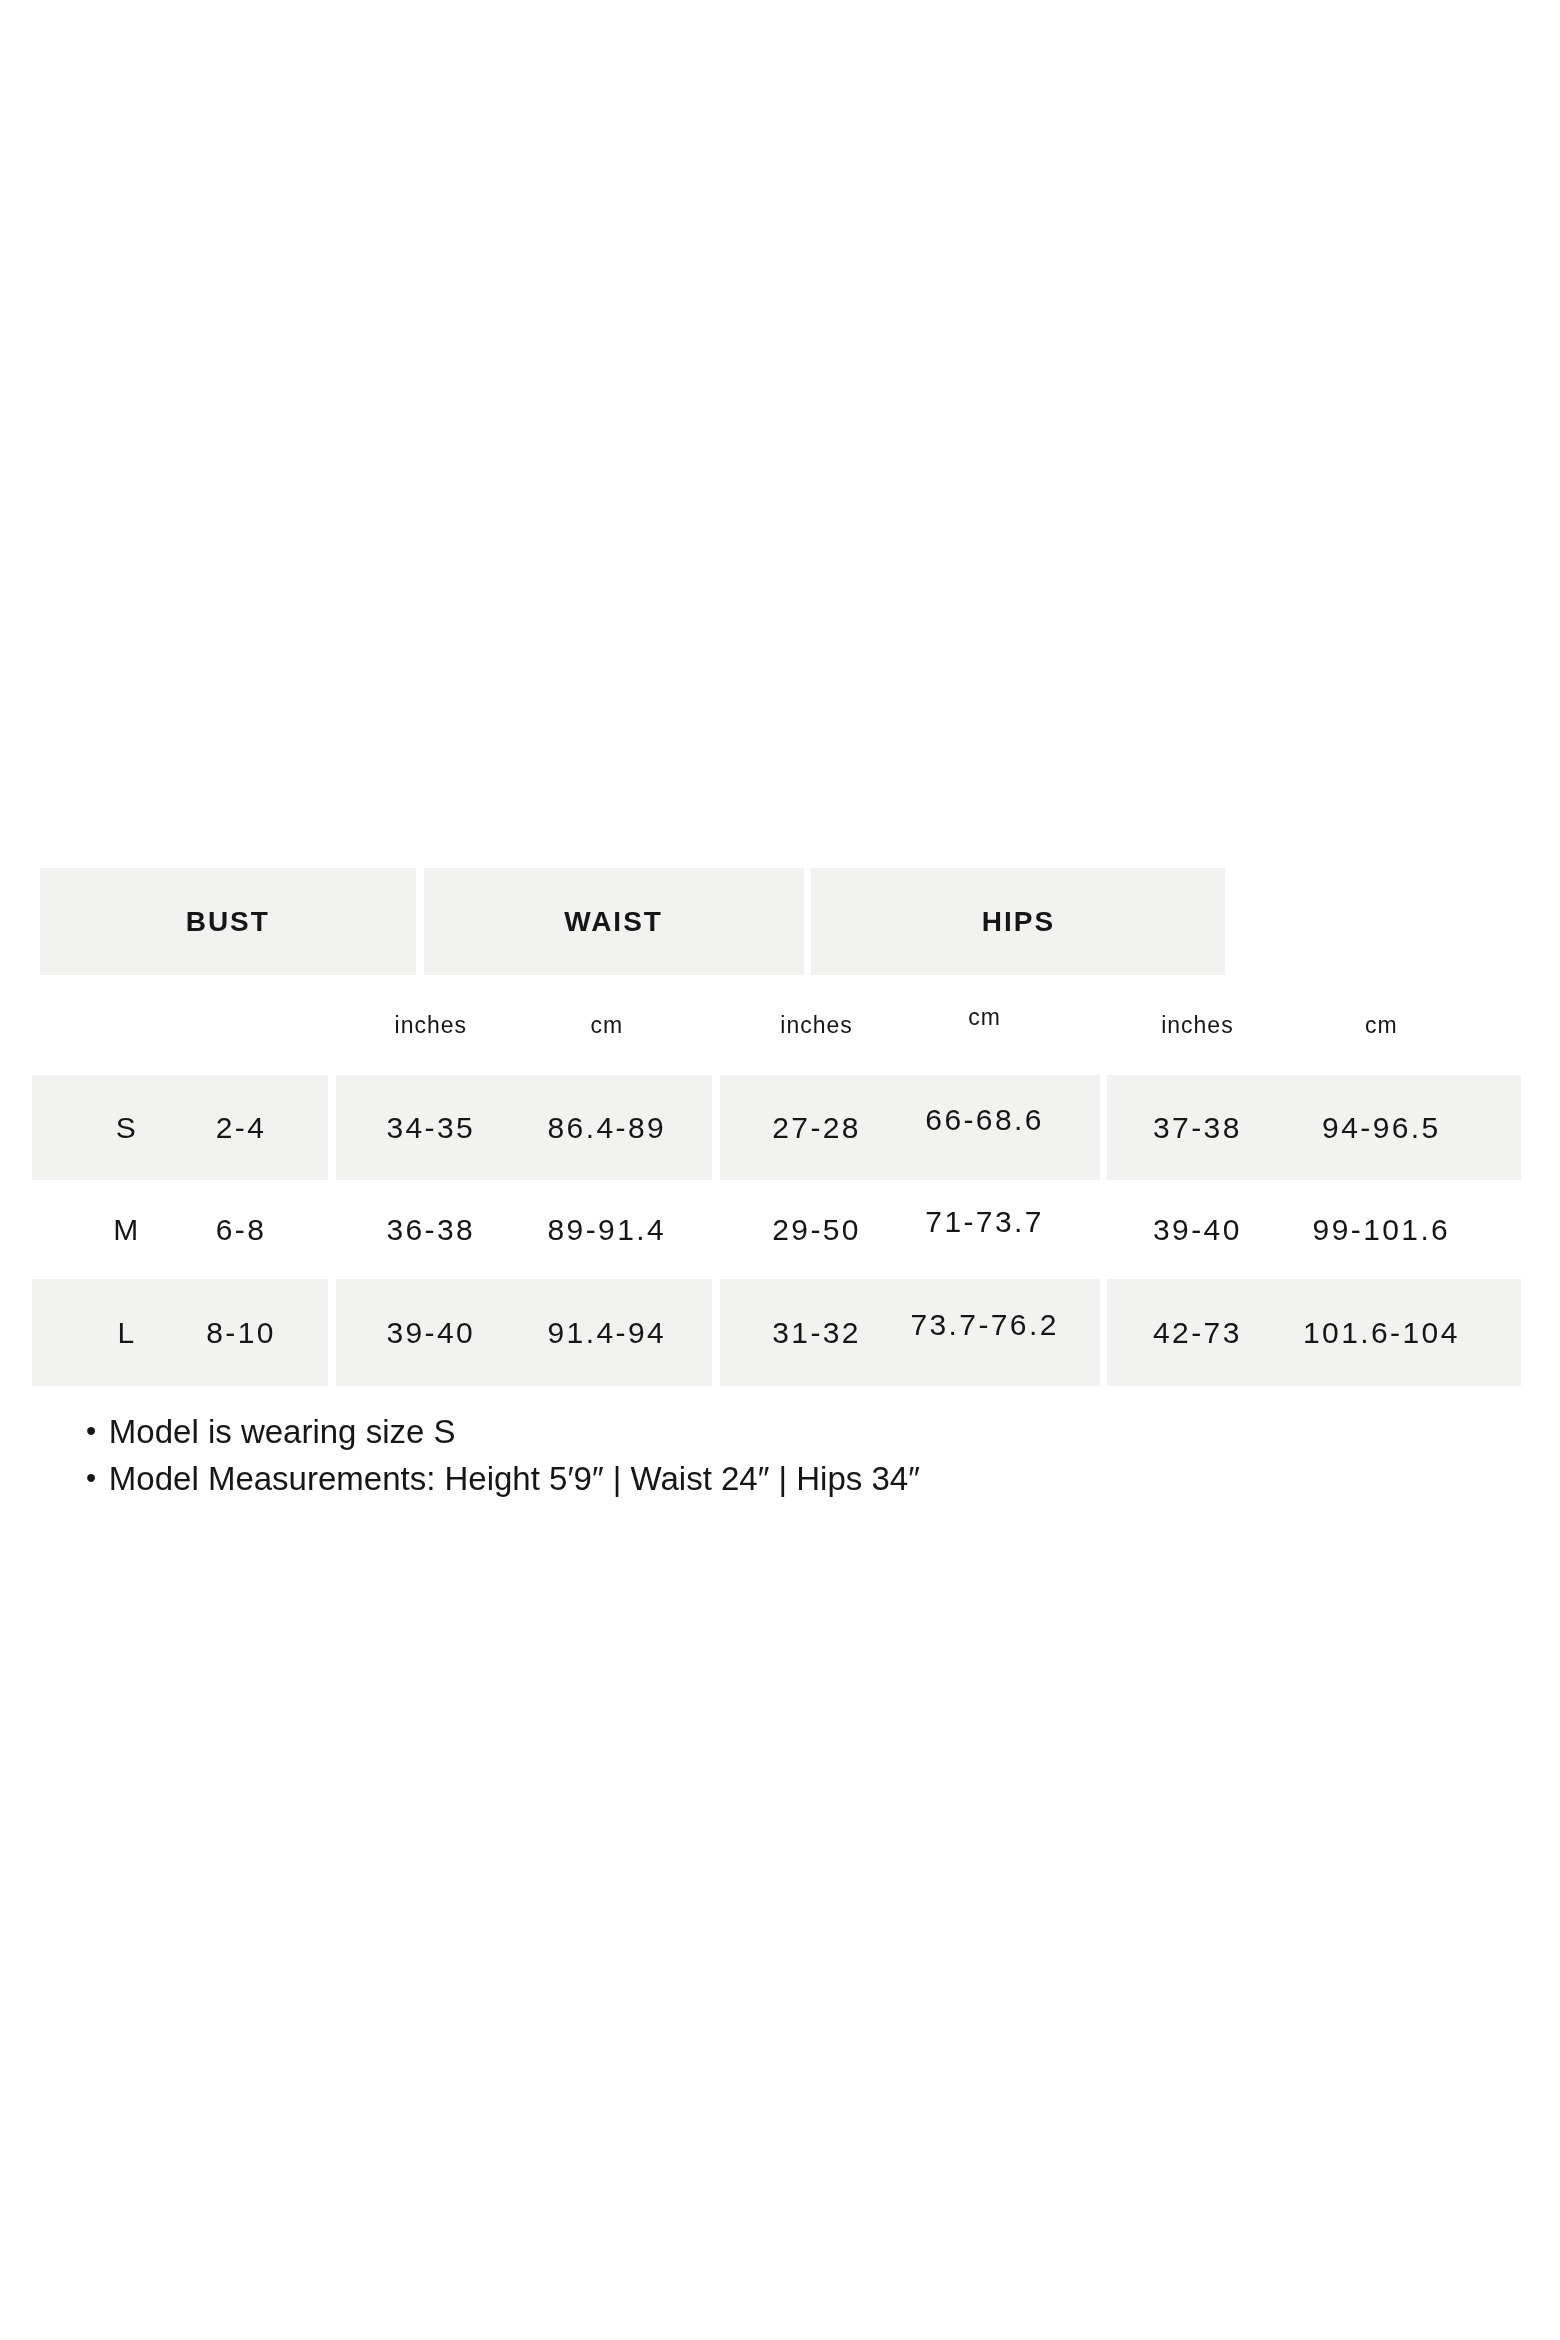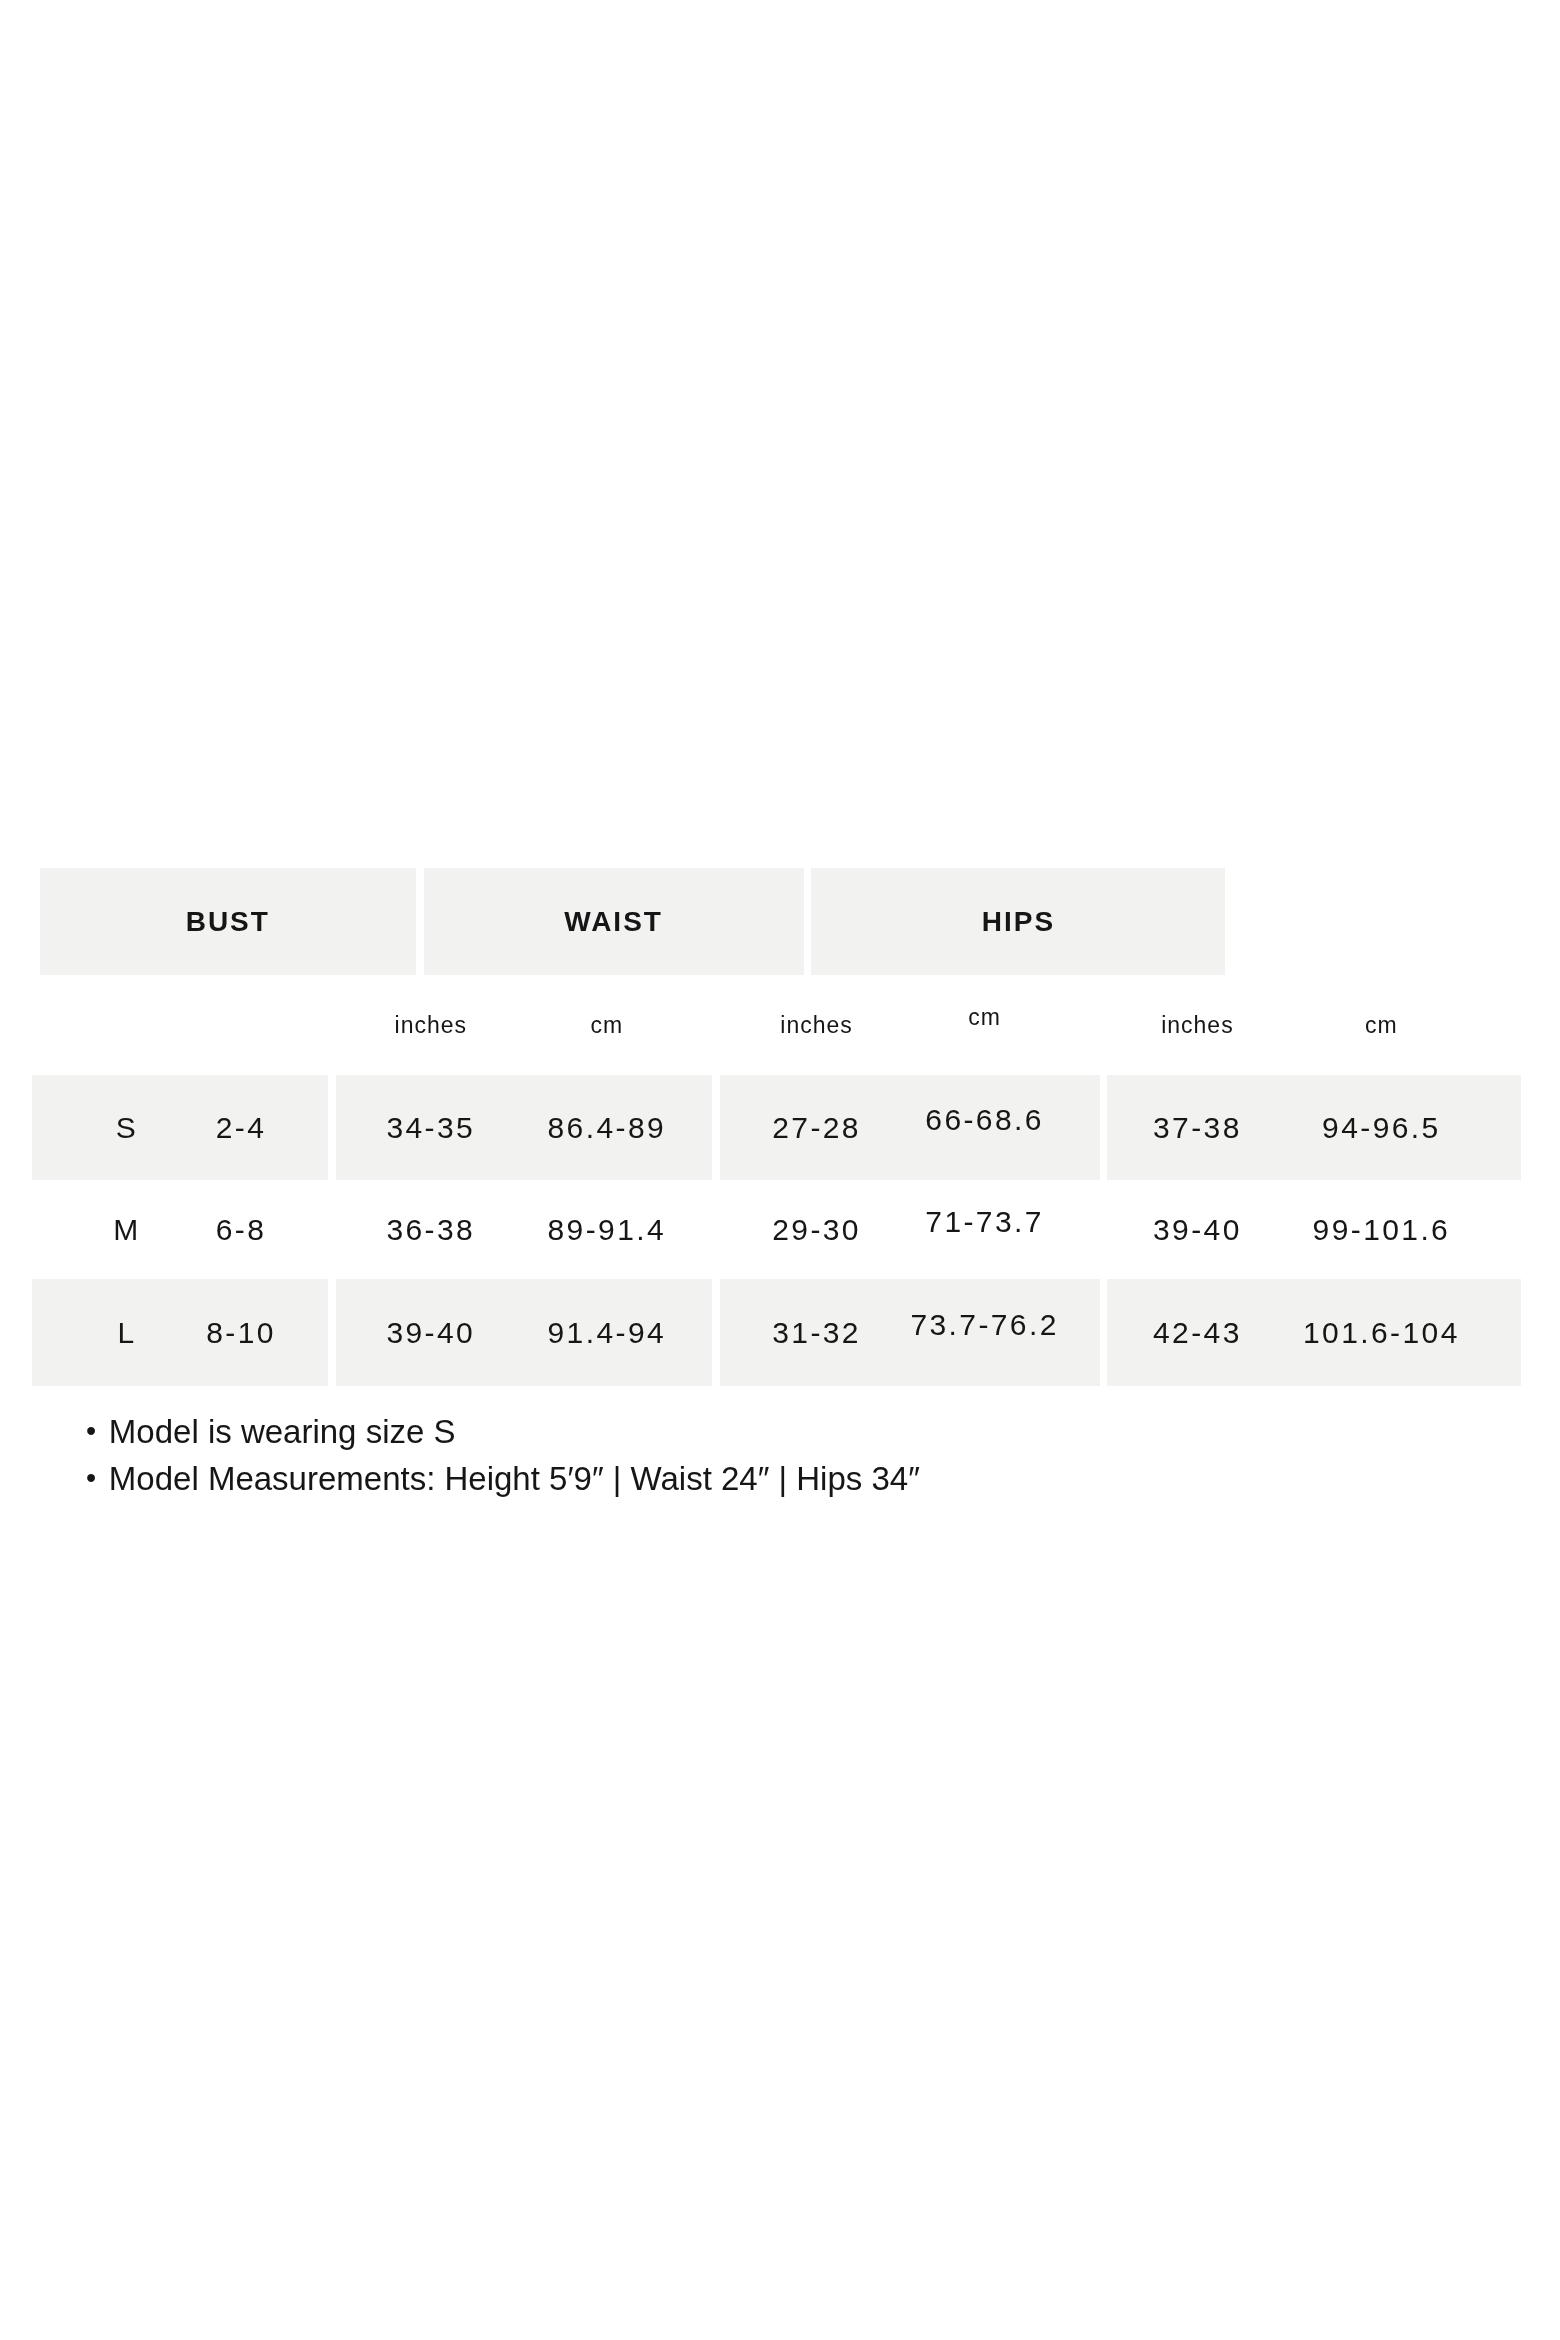--- a/index.html
+++ b/index.html
@@ -104,21 +104,21 @@
       <span class="cell c1">M</span>
       <span class="cell c2">6-8</span>
     </div>
     <div class="gap"></div>
     <div class="g g2">
       <span class="cell c1">36-38</span>
       <span class="cell c2">89-91.4</span>
     </div>
     <div class="gap"></div>
     <div class="g g3">
-      <span class="cell c1">29-30</span>
+      <span class="cell c1">29-50</span>
       <span class="cell c2 raised">71-73.7</span>
     </div>
     <div class="gap"></div>
     <div class="g g4">
       <span class="cell c1">39-40</span>
       <span class="cell c2">99-101.6</span>
     </div>
   </div>
 
   <div class="row row-l shaded">
@@ -131,21 +131,21 @@
       <span class="cell c1">39-40</span>
       <span class="cell c2">91.4-94</span>
     </div>
     <div class="gap"></div>
     <div class="g g3">
       <span class="cell c1">31-32</span>
       <span class="cell c2 raised">73.7-76.2</span>
     </div>
     <div class="gap"></div>
     <div class="g g4">
-      <span class="cell c1">42-43</span>
+      <span class="cell c1">42-73</span>
       <span class="cell c2">101.6-104</span>
     </div>
   </div>
 
 </div>
 
 <ul class="notes">
   <li>
     <span class="bullet">•</span>
     <span>Model is wearing size S</span>

